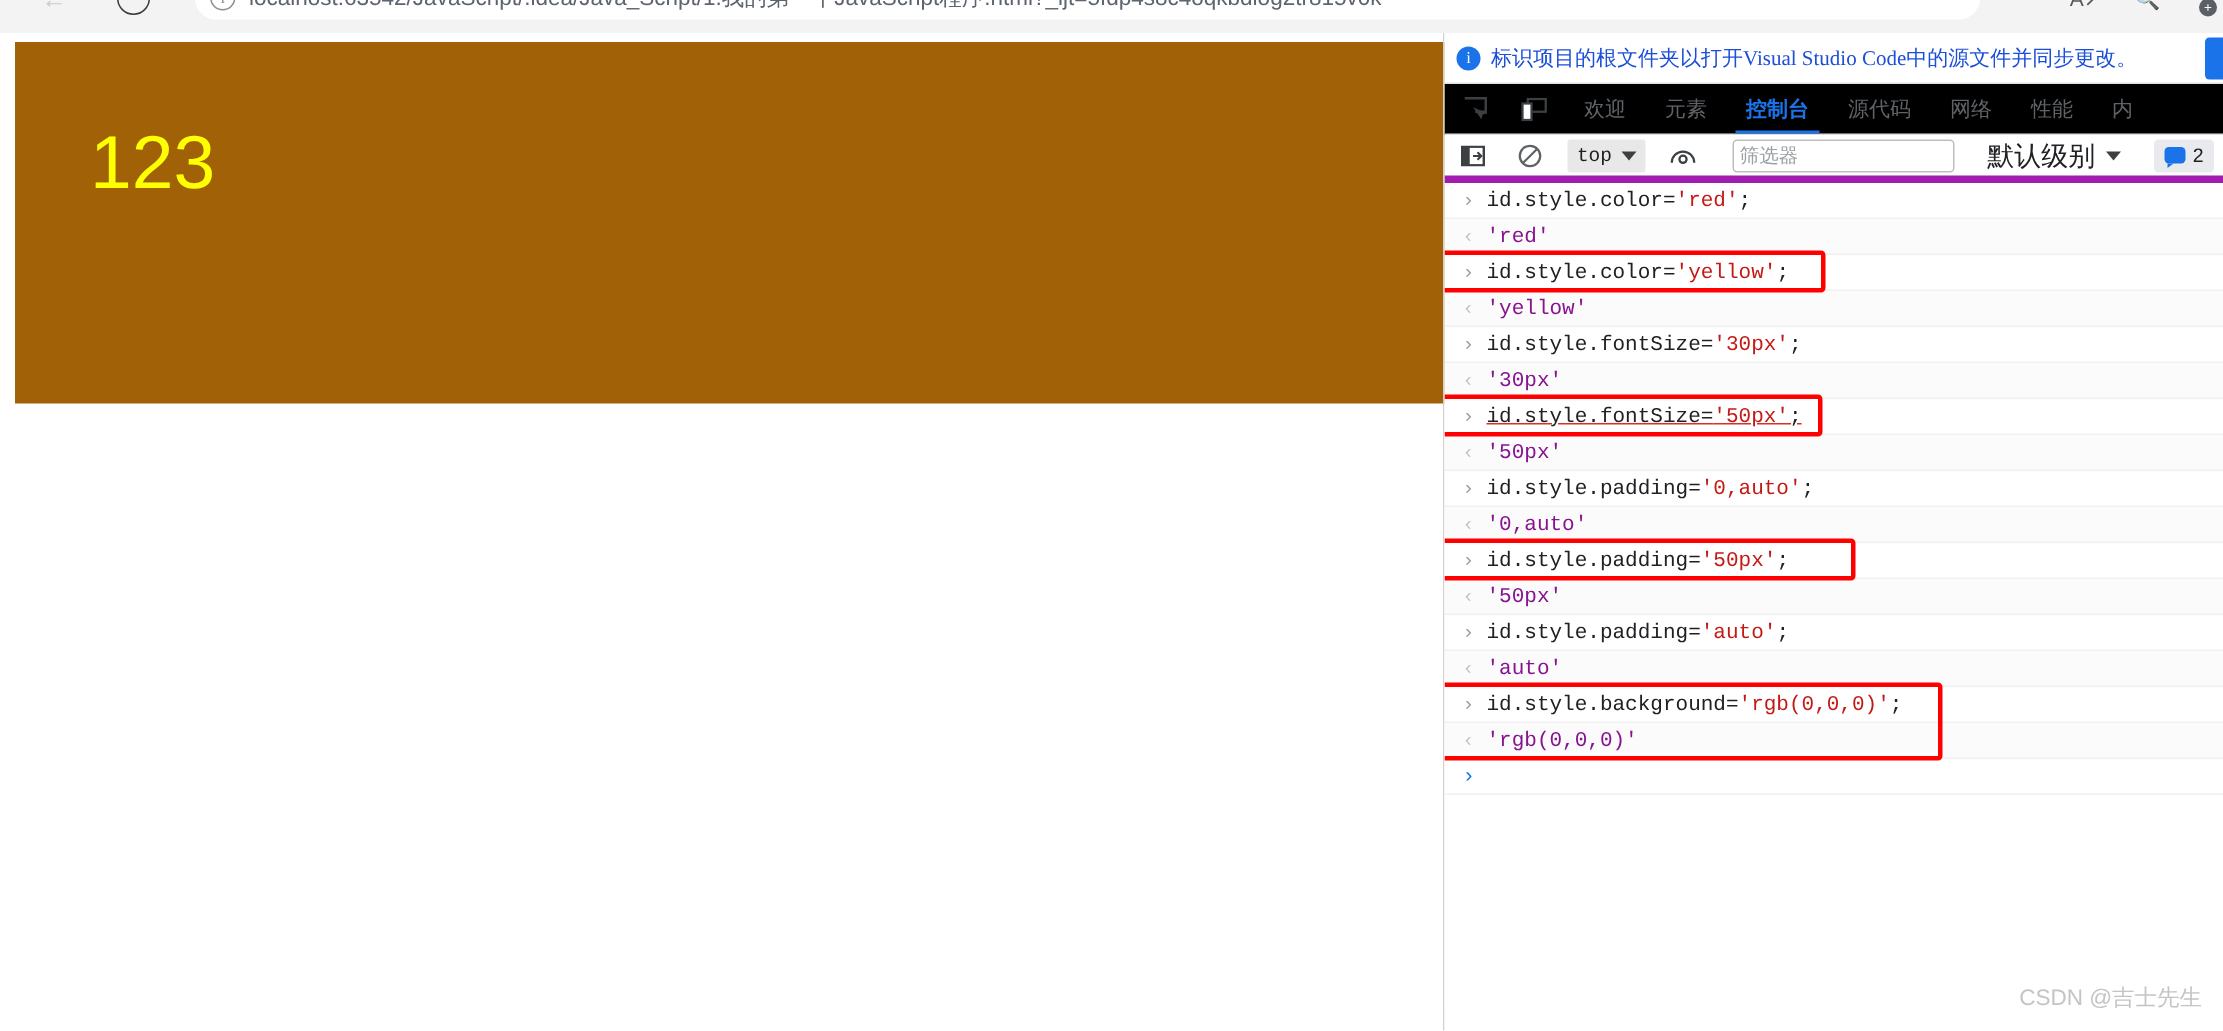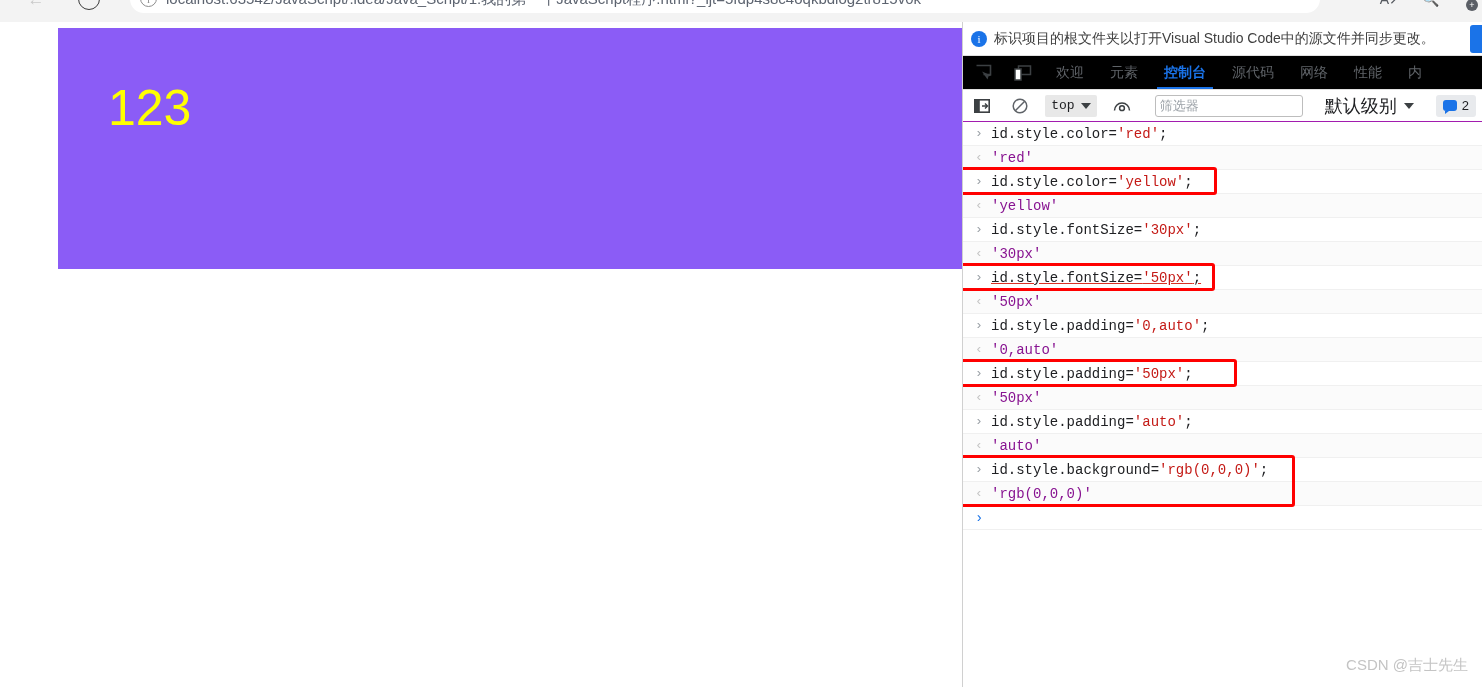--- a/index.html
+++ b/index.html
@@ -29,52 +29,52 @@
   .ci { font-size:14px; line-height:24px; color:#55595f; }
   .ci-collect { position:relative; }
   .ci-collect .plus { position:absolute; right:-4px; bottom:0px; width:12px; height:12px;
     background:#5b5f66; color:#fff; border-radius:50%; font-size:9px; line-height:12px;
     text-align:center; }
 
   
   .page-area { position:absolute; left:0; top:22px; width:963px; height:665px;
     background:#ffffff; }
   .black-box { position:absolute; left:10px; top:6px; width:1079px; height:241px;
-    background:#8b5cf6;margin-left:48px; }
+    background:#a16207; }
   .demo-text { position:absolute; left:50px; top:50px; color:#ffff00;
     font-size:50px; line-height:1.2; font-family:"Liberation Sans", sans-serif; }
   .divider-v { position:absolute; left:962px; top:22px; width:1px; height:665px;
     background:#d0d0d0; }
 
   
   .devtools { position:absolute; left:963px; top:22px; width:519px; height:665px;
     background:#ffffff; overflow:hidden; }
 
   .notice { position:relative; height:34px; background:#ffffff; display:flex;
     align-items:center; padding:0 8px; border-bottom:1px solid #e0e0e0; }
   .notice-icon { width:16px; height:16px; border-radius:50%; background:#1a73e8;
     color:#fff; font-size:11px; line-height:16px; text-align:center;
     font-family:"Liberation Serif", serif; flex:none; margin-right:7px; }
-  .notice-text { font-size:14px; color:#404040; white-space:nowrap;
-    font-family:Liberation Sans, sans-serif; }
+  .notice-text { font-size:14px; color:#1d4ed8; white-space:nowrap;
+    font-family:Liberation Serif, serif; }
   .notice-btn { position:absolute; right:0px; top:3px; width:12px; height:28px;
     background:#1a73e8; border-radius:3px 0 0 3px; }
 
   .tabbar { position:relative; height:34px; background:#000000; display:flex;
     align-items:stretch; border-bottom:1px solid #e0e0e0; }
   .tb-icon { width:40px; display:flex; align-items:center; justify-content:center; }
   .tb-icon svg { display:block; }
   .tab { padding:0 13px; display:flex; align-items:center; font-size:14px;
     color:#5f6368; white-space:nowrap; position:relative; }
   .tab.active { color:#1a73e8; font-weight:bold; }
   .tab.active::after { content:""; position:absolute; left:6px; right:6px; bottom:0;
     height:2px; background:#1a73e8; }
 
   .ctoolbar { position:relative; height:32px; background:#ffffff; display:flex;
-    align-items:center; gap:12px; padding:0 6px; border-bottom:1px solid #a21caf; }
+    align-items:center; gap:12px; padding:0 6px; border-bottom:5px solid #a21caf; }
   .ct-btn { width:30px; height:26px; display:flex; align-items:center;
     justify-content:center; }
   .ctx-select { height:22px; display:flex; align-items:center; gap:6px;
     background:#e8e8e8; border-radius:2px; padding:0 6px; font-size:13px;
     color:#202124; font-family:"Liberation Mono", monospace; }
   .caret { width:0; height:0; border-left:5px solid transparent;
     border-right:5px solid transparent; border-top:6px solid #3c4043; }
   .filter-box { flex:none; width:148px; height:22px; border:1px solid #bdbdbd;
     border-radius:3px; background:#fff; margin-left:8px; display:flex;
     align-items:center; padding:0 4px; }

